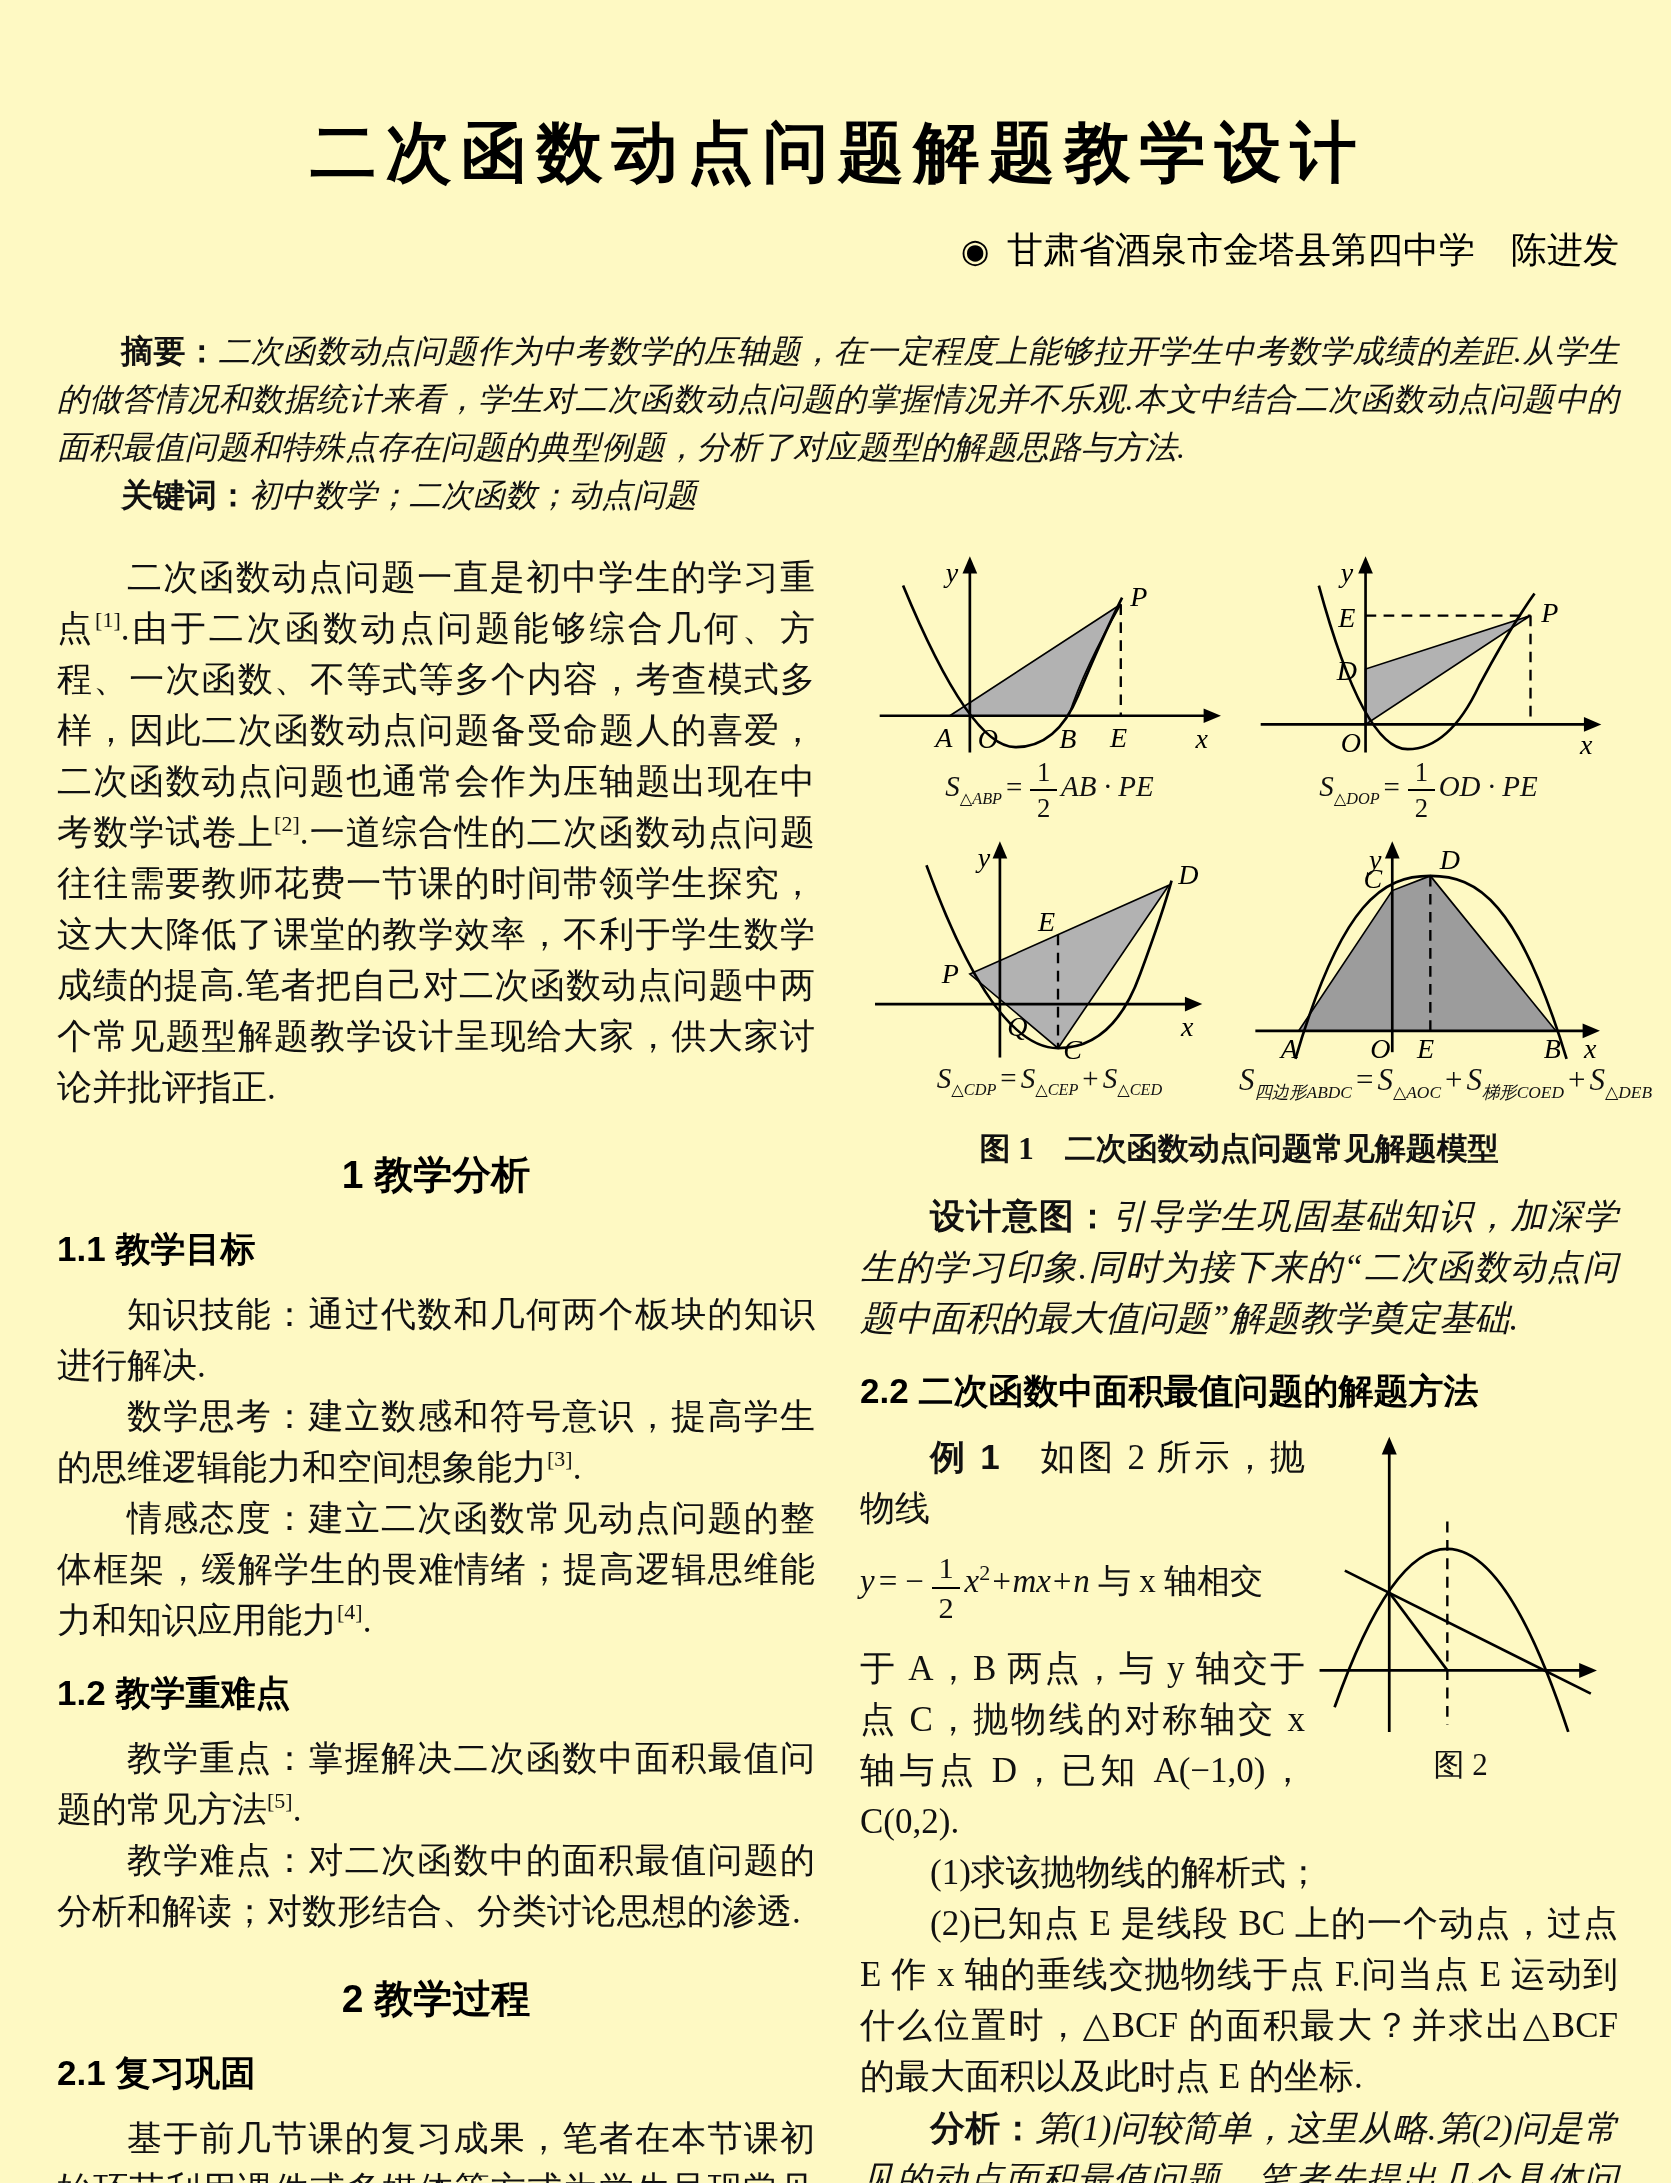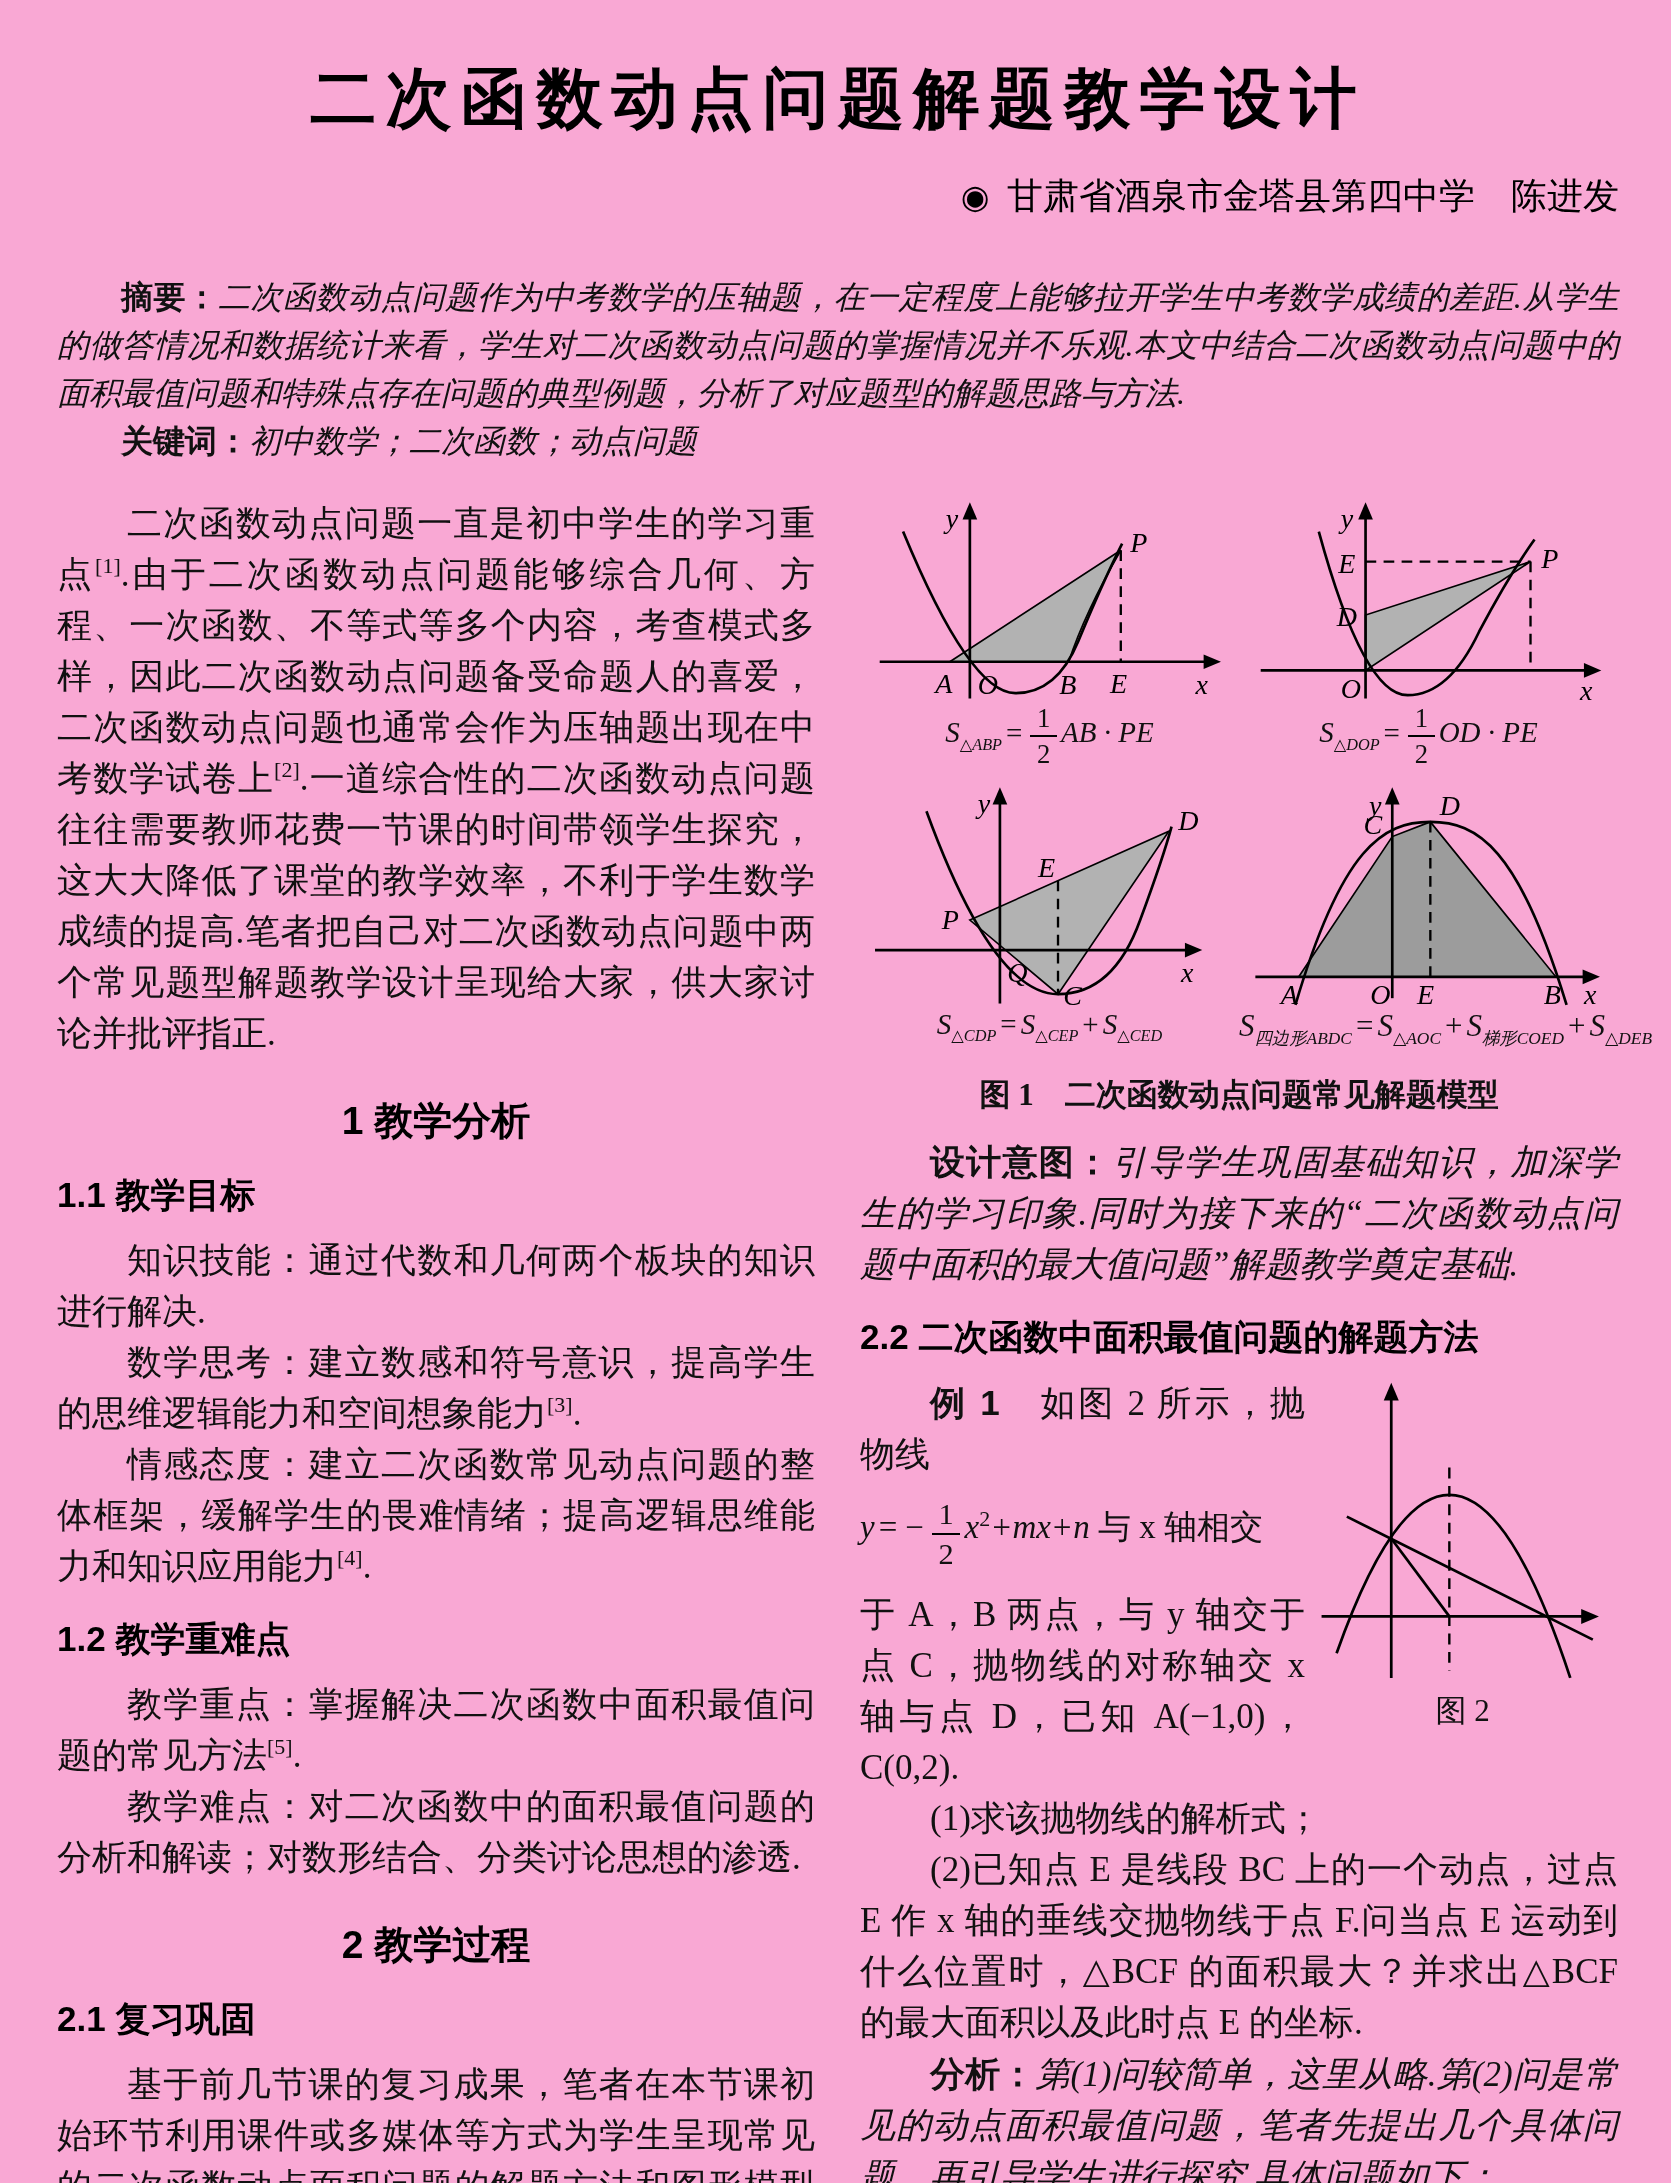--- a/index.html
+++ b/index.html
@@ -1,21 +1,21 @@
 <!DOCTYPE html>
 <html style="font-size:10.7px"><head>
 <meta charset="utf-8">
 <style>
   * { margin:0; padding:0; box-sizing:border-box; }
   html,body { background:#ffffff; }
   .page {
     position:relative; width:1672px; height:2183px; overflow:hidden;
-    background:#f9a8d4; color:#111;
+    background:#fef9c3; color:#111;
     font-family:"Liberation Serif","DejaVu Serif",serif;
-    padding:54px 53px 0 57px;
+    padding:108px 53px 0 57px;
   }
   
   .title {
     text-align:center; font-family:"Liberation Sans","DejaVu Sans",sans-serif;
     font-weight:bold; font-size:66px; letter-spacing:9.4px; color:#000;
   }
   .author-line {
     margin-top:28px; text-align:right; font-size:36px; color:#000;
     font-family:"Liberation Sans","DejaVu Sans",sans-serif;
   }
@@ -47,21 +47,21 @@
   .formula { font-size:29px; margin:1.3px 0 13.4px 0; white-space:nowrap; }
   .formula.small { font-size:31px; }
   .mi { font-style:italic; font-family:"Liberation Serif","DejaVu Serif",serif; }
   .mo { font-style:normal; padding:0 4px; }
   .ssub { font-size:0.56em; vertical-align:-0.45em; font-style:italic; }
   .frac { display:inline-block; vertical-align:-0.75em; text-align:center; line-height:1.15; font-size:0.92em; margin:0 4px; }
   .frac .num { display:block; border-bottom:2px solid #000; padding:0 6.7px 1.3px 6.7px; }
   .frac .den { display:block; padding-top:1.3px; }
   .figcaption { text-align:center; font-size:31px; font-weight:600; margin:10.7px 0 20px 0; }
   
-  .example { display:flex; margin-top:5.3px;justify-content:space-between; }
+  .example { display:flex; margin-top:5.3px; }
   .ex-text { width:445px; }
   .ex-text .ex-p { font-size:35px; line-height:51px; text-align:justify; }
   .ex-first { text-indent:2em; }
   .eq-line { font-size:33px; margin:17.4px 0; white-space:nowrap; }
   .eq-line .frac { vertical-align:-0.85em; }
   .ex-fig { width:311px; text-align:center; padding-top:2.7px; }
   .fig2cap { font-size:31px; margin-top:6.7px; }
   .p-indent { text-indent:2em; }
   svg text { font-family:"Liberation Serif","DejaVu Serif",serif; }
 </style>

